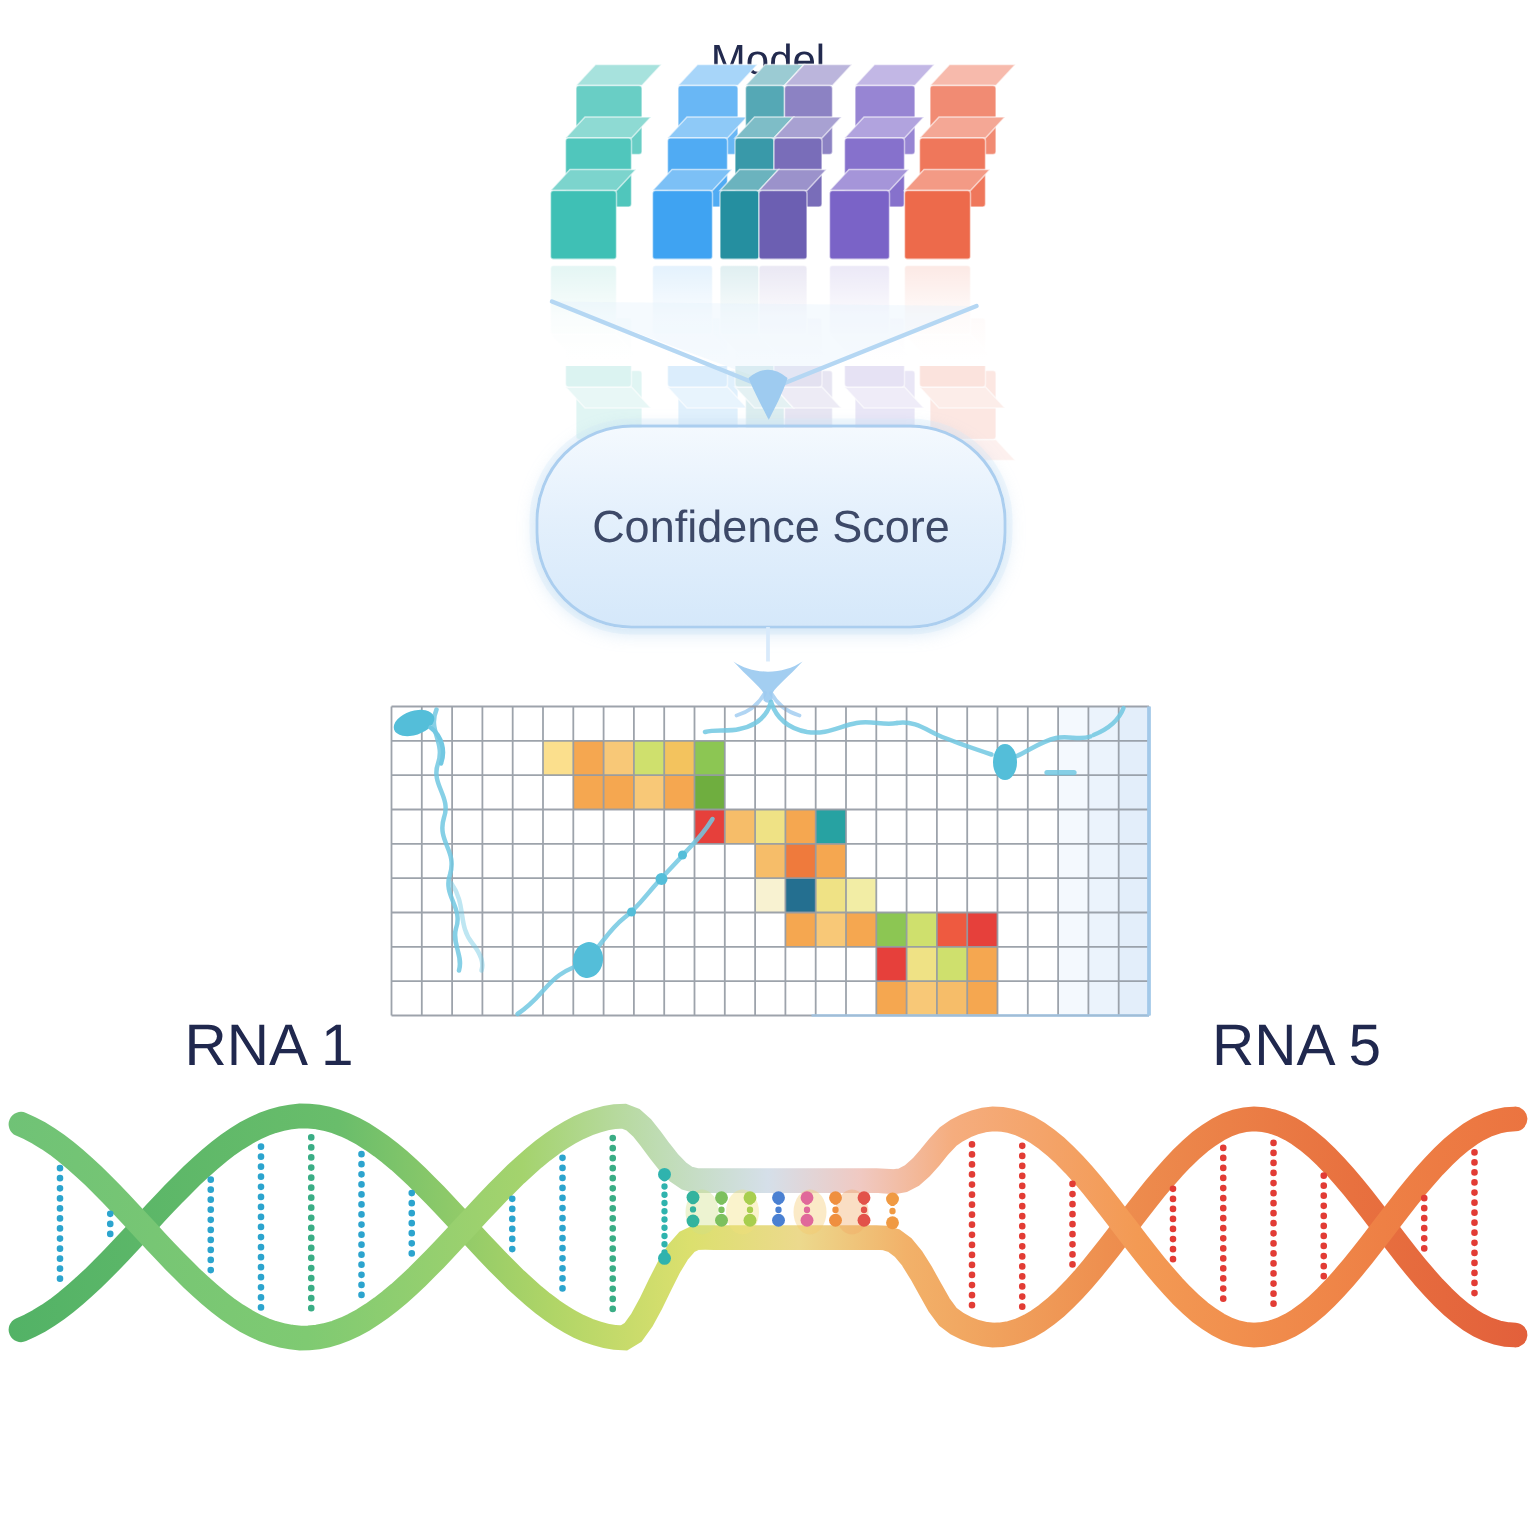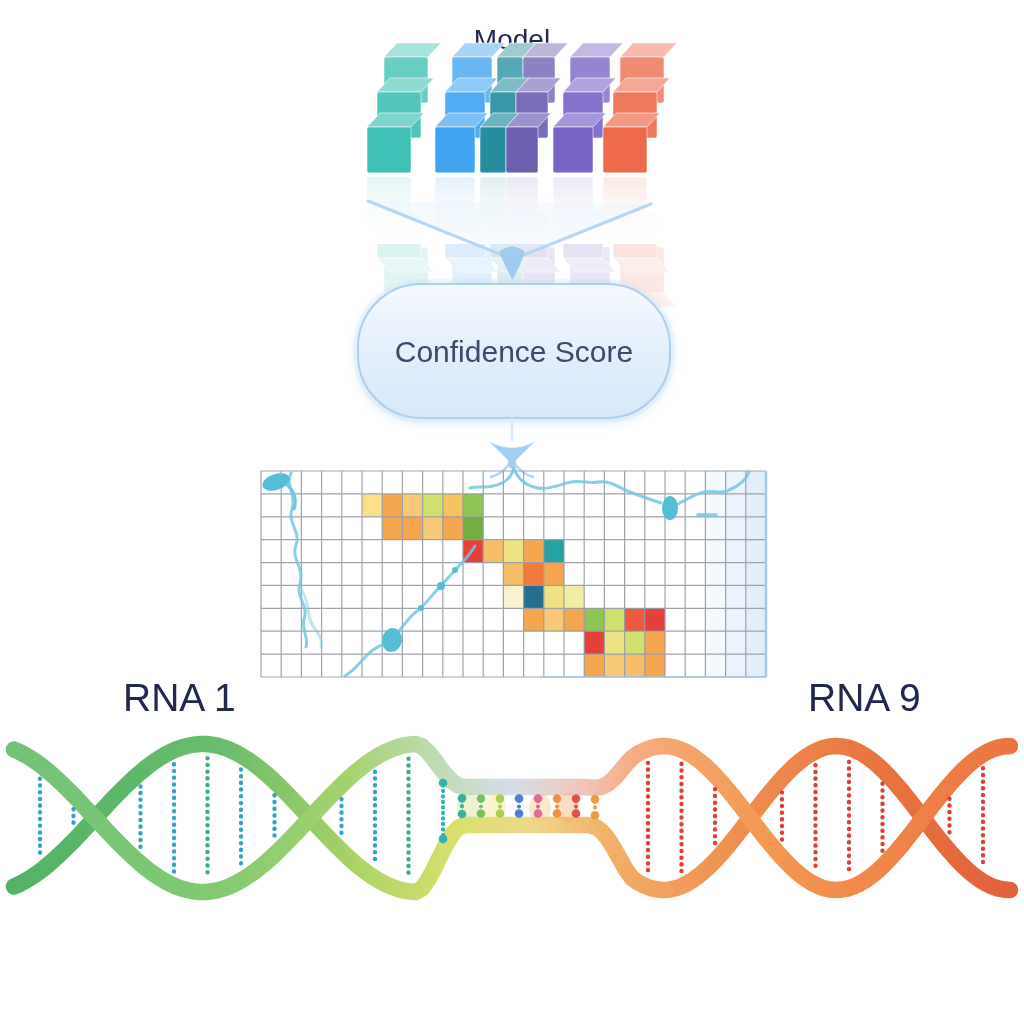--- a/index.html
+++ b/index.html
@@ -190,21 +190,21 @@
         <path d="M 26 14 C 34 20 36 30 33 38" stroke="#72c8e2" stroke-width="3" fill="none" stroke-linecap="round"></path>
         <ellipse cx="131" cy="169" rx="10" ry="12" transform="rotate(10 131 169)"></ellipse>
         <circle cx="160" cy="137" r="3"></circle>
         <circle cx="180" cy="115" r="4"></circle>
         <circle cx="194" cy="99" r="3"></circle>
         <ellipse cx="409" cy="37" rx="8" ry="12"></ellipse>
       </g>
     </svg>
 
   <div class="rna-label rna1">RNA 1</div>
-  <div class="rna-label rna2">RNA 9</div>
+  <div class="rna-label rna2">RNA 5</div>
 
   <svg id="helix-svg" class="abs" style="left:0;top:730px" width="1024" height="192" viewBox="0 0 1024 192">
       <defs>
         <linearGradient id="gradA" gradientUnits="userSpaceOnUse" x1="0" y1="0" x2="1024" y2="0">
           <stop offset="0" stop-color="#6fc276"></stop>
           <stop offset="0.2" stop-color="#7fca72"></stop>
           <stop offset="0.34" stop-color="#a4d36d"></stop>
           <stop offset="0.43" stop-color="#bfdcb4"></stop>
           <stop offset="0.5" stop-color="#d5dfe9"></stop>
           <stop offset="0.56" stop-color="#f0c9c2"></stop>

